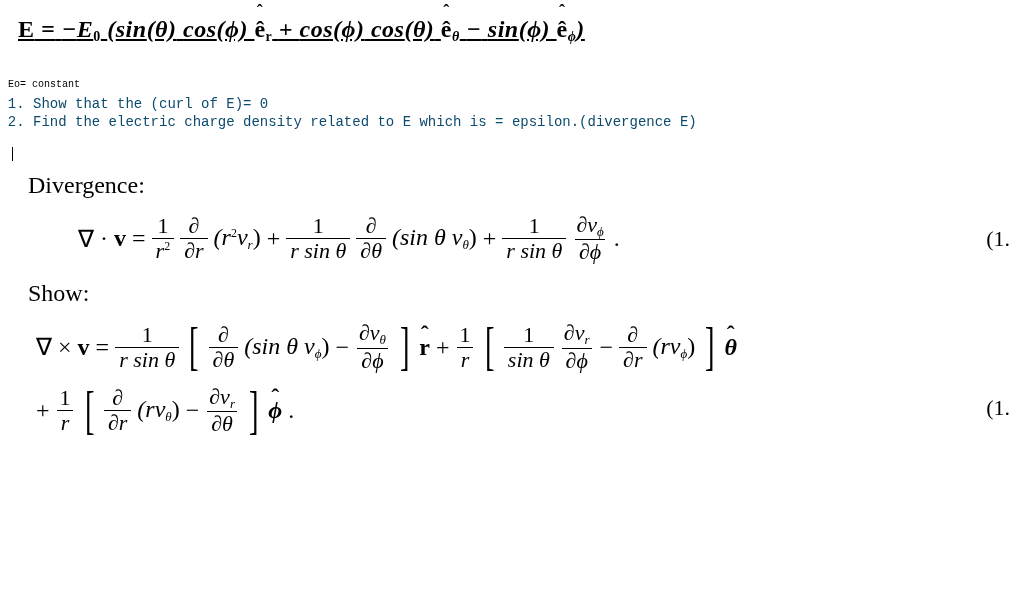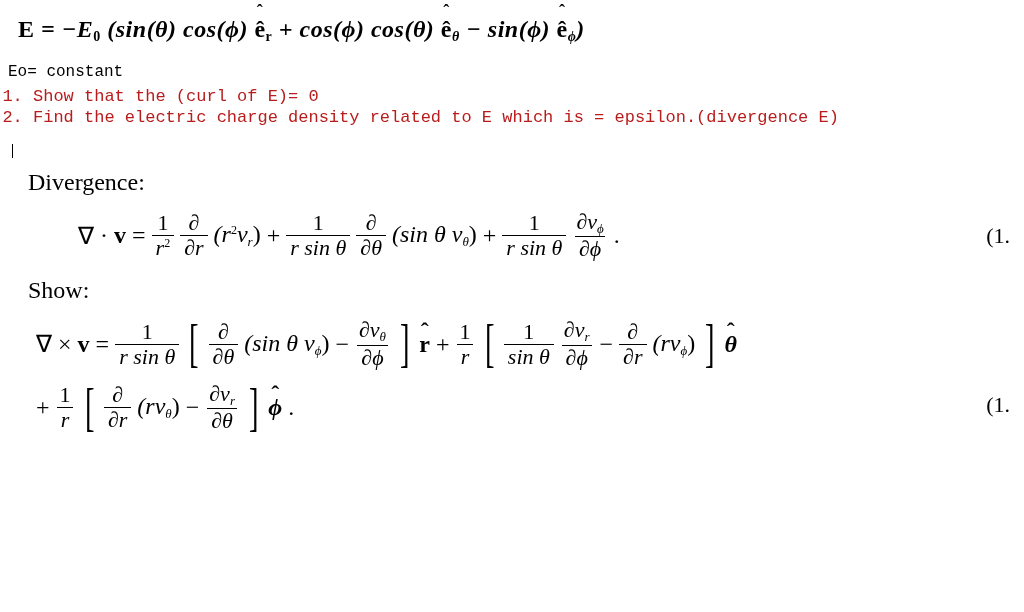--- a/index.html
+++ b/index.html
@@ -8,23 +8,24 @@
       padding: 10px 18px;
       width: 1024px;
       box-sizing: border-box;
       background: #fff;
       color: #000;
     }
     .main-equation {
       font-size: 24px;
       font-weight: bold;
       font-style: italic;
-      margin: 6px 0 18px 0;
+      margin: 6px 0 34px 0;
       letter-spacing: .5px;
       white-space: nowrap;
+      text-decoration: underline;
     }
     .main-equation .upright {
       font-style: normal;
     }
     .sub0 {
       font-size: 14px;
       vertical-align: -4px;
       font-weight: bold;
     }
     .hat {
@@ -39,27 +40,27 @@
       font-style: normal;
       font-weight: bold;
       font-size: 18px;
     }
     .hatsub {
       font-size: 14px;
       vertical-align: -4px;
     }
     .mono {
       font-family: "Courier New", monospace;
-      font-size: 16px;
+      font-size: 10px;
       margin: 0 0 6px -10px;
     }
     ol.mono-list {
       font-family: "Courier New", monospace;
-      font-size: 17px;
-      color: #b91c1c;
+      font-size: 14px;
+      color: #0c4a6e;
       margin: 2px 0 14px -3px;
       padding-left: 18px;
     }
     ol.mono-list li {
       margin: 2px 0;
     }
     .cursor {
       border-left: 1px solid #000;
       height: 14px;
       display: inline-block;

